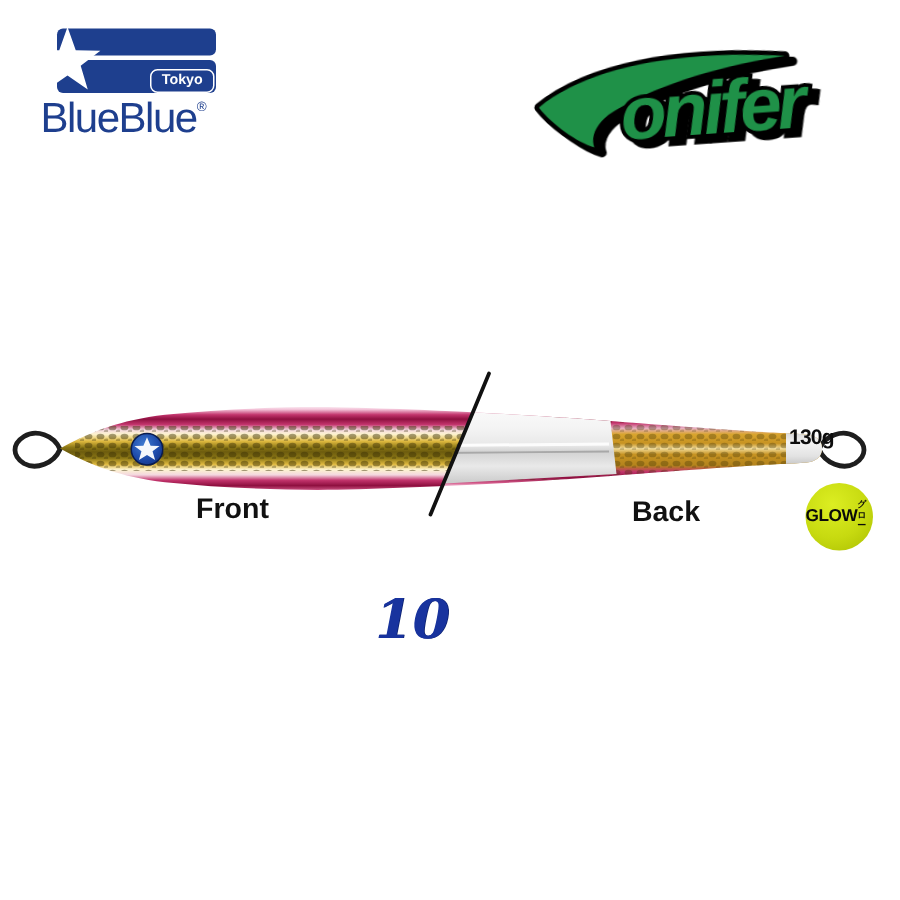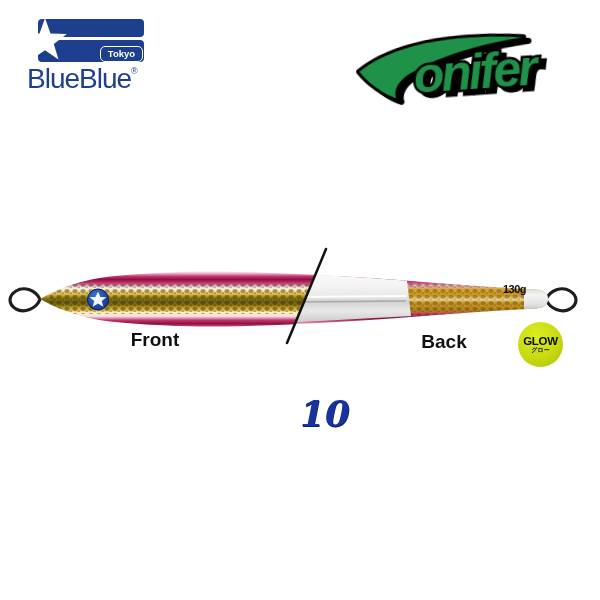--- a/index.html
+++ b/index.html
@@ -26,32 +26,32 @@
   .conifer-wrap{position:absolute;left:353px;top:12px;width:238px;height:104px;}
   
   .lure-wrap{position:absolute;left:0;top:240px;width:600px;height:140px;}
   .view-label{
     position:absolute;width:100px;text-align:center;color:#111;
     font-size:19px;font-weight:bold;
   }
   .label-front{left:105px;top:329px;}
   .label-back{left:394px;top:331px;}
   .weight-label{
-    position:absolute;left:503px;top:283px;color:#0d0d0d;
-    font-size:11px;font-weight:800;letter-spacing:-0.5px;
+    position:absolute;left:526px;top:283px;color:#0d0d0d;
+    font-size:14px;font-weight:800;letter-spacing:-0.5px;
   }
   .glow-badge{
-    position:absolute;left:518px;top:322px;width:45px;height:45px;border-radius:50%;
+    position:absolute;left:537px;top:322px;width:45px;height:45px;border-radius:50%;
     background:radial-gradient(circle at 40% 32%, #dcee22 0%, #c7da10 55%, #a9bd00 100%);
-    display:flex;flex-direction:column;align-items:center;justify-content:center;
+    display:flex;align-items:center;justify-content:center;
   }
   .glow-title{color:#0a0a0a;font-size:11.5px;font-weight:900;line-height:11px;letter-spacing:-0.3px;}
   .glow-sub{color:#0a0a0a;font-size:6px;font-weight:bold;line-height:7px;}
   .color-number{
-    position:absolute;left:250px;top:392px;width:100px;text-align:right;
+    position:absolute;left:250px;top:392px;width:100px;text-align:left;
     font-family:"DejaVu Serif","Liberation Serif",serif;
     font-style:italic;font-weight:bold;font-size:36px;color:#18339e;
     text-shadow:0.5px 0.5px 0 #0a1f6b;
   }
 </style>
 </head>
 <body>
 
 <div id="canvas">
 

